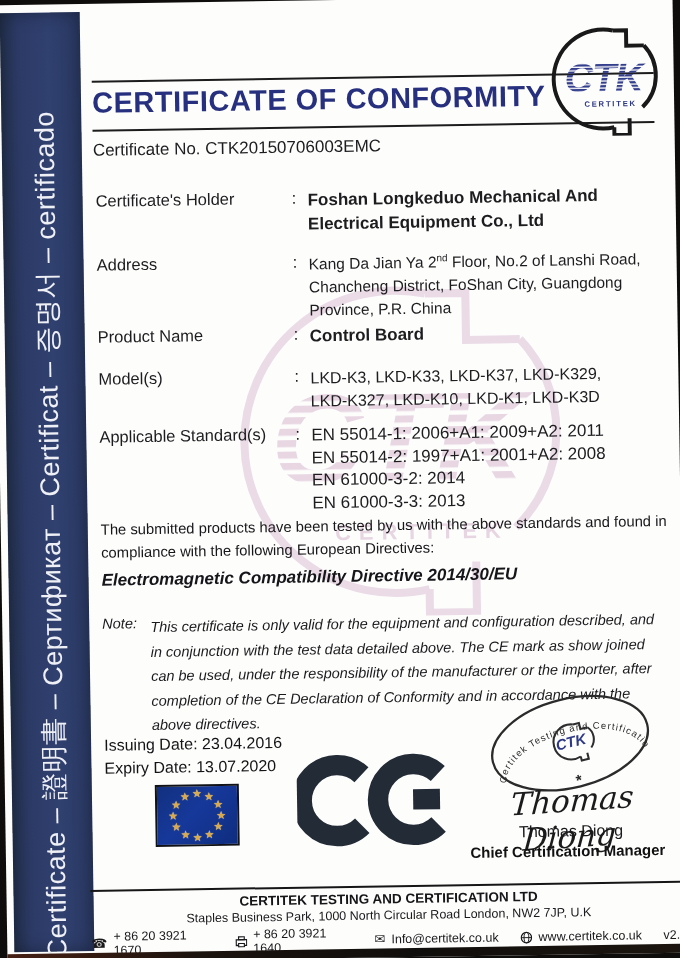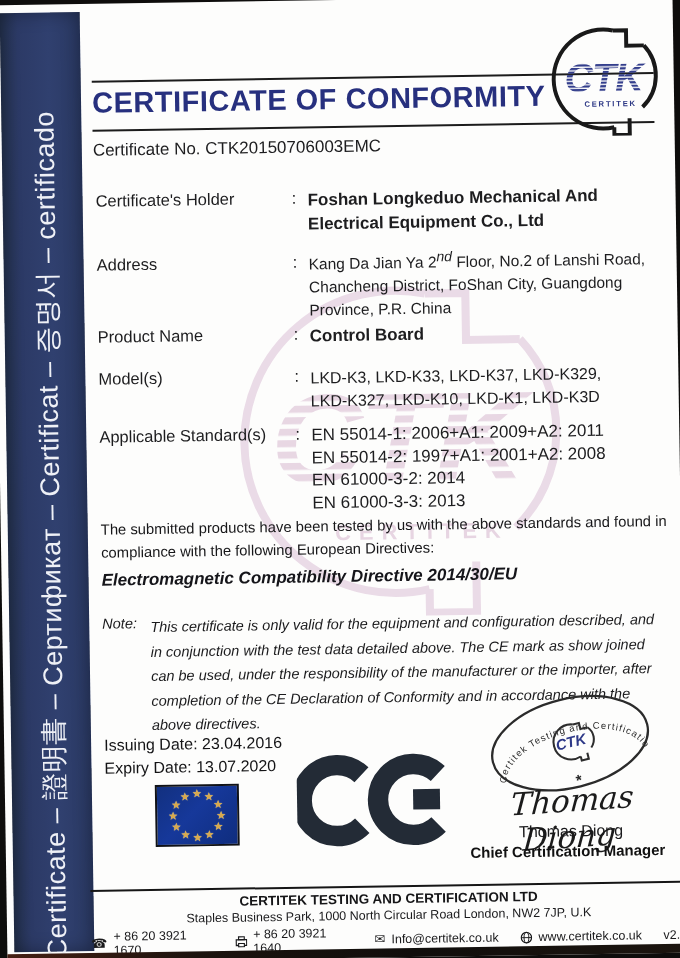--- a/index.html
+++ b/index.html
@@ -40,21 +40,21 @@
   .logo{position:absolute;left:556px;top:26px;width:110px;}
   
   .row{position:absolute;left:100px;right:20px;display:flex;align-items:flex-start;font-size:16.5px;color:#1d1d1f;}
   .row .label{width:196px;flex:0 0 196px;}
   .row .colon{width:16px;flex:0 0 16px;}
   .row .val{flex:1;line-height:23px;}
   .row-holder{top:188px;}
   .row-holder .val{font-weight:bold;font-size:17px;line-height:24px;}
   .row-address{top:252px;}
   .row-address .val{font-size:15.5px;}
-  .row-address sup{font-size:14px;vertical-align:super;line-height:0;font-style:italic;}
+  .row-address sup{font-size:10px;vertical-align:super;line-height:0;}
   .row-product{top:324px;}
   .row-product .val{font-weight:bold;font-size:17px;}
   .row-models{top:366px;}
   .row-models .val{font-size:16px;}
   .row-standards{top:424px;}
   .row-standards .val{font-size:17px;line-height:22.5px;}
   
   .statement{position:absolute;left:100px;top:515px;width:566px;font-size:14.8px;line-height:23px;color:#171719;}
   .directive{position:absolute;left:100px;top:567px;font-size:17px;font-weight:bold;font-style:italic;color:#15151a;}
   .note-row{position:absolute;left:100px;top:612px;right:24px;display:flex;font-style:italic;color:#1b1b1d;}

